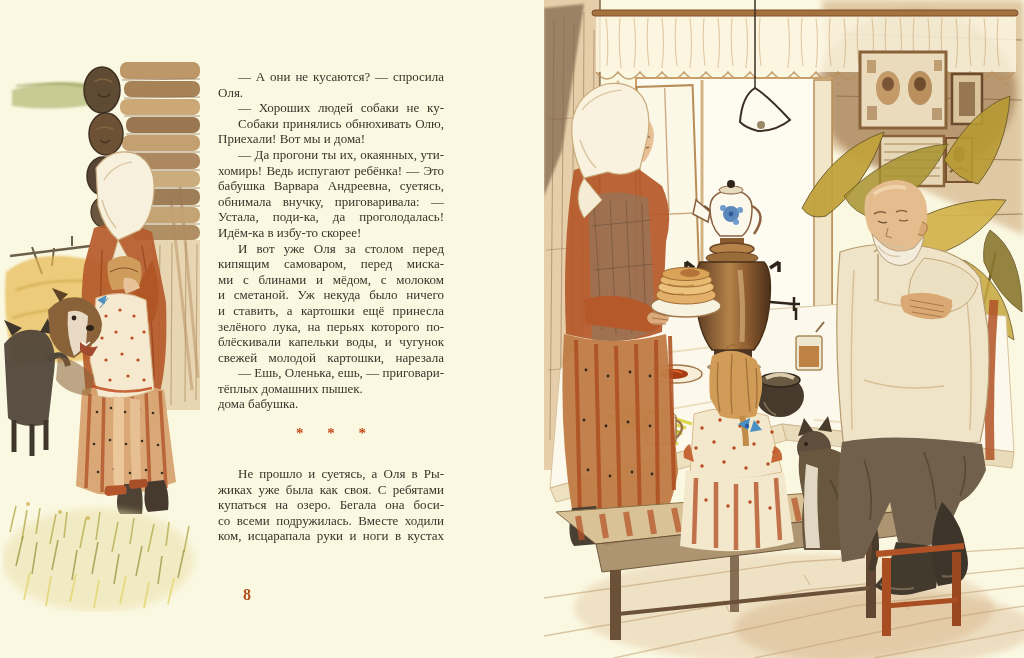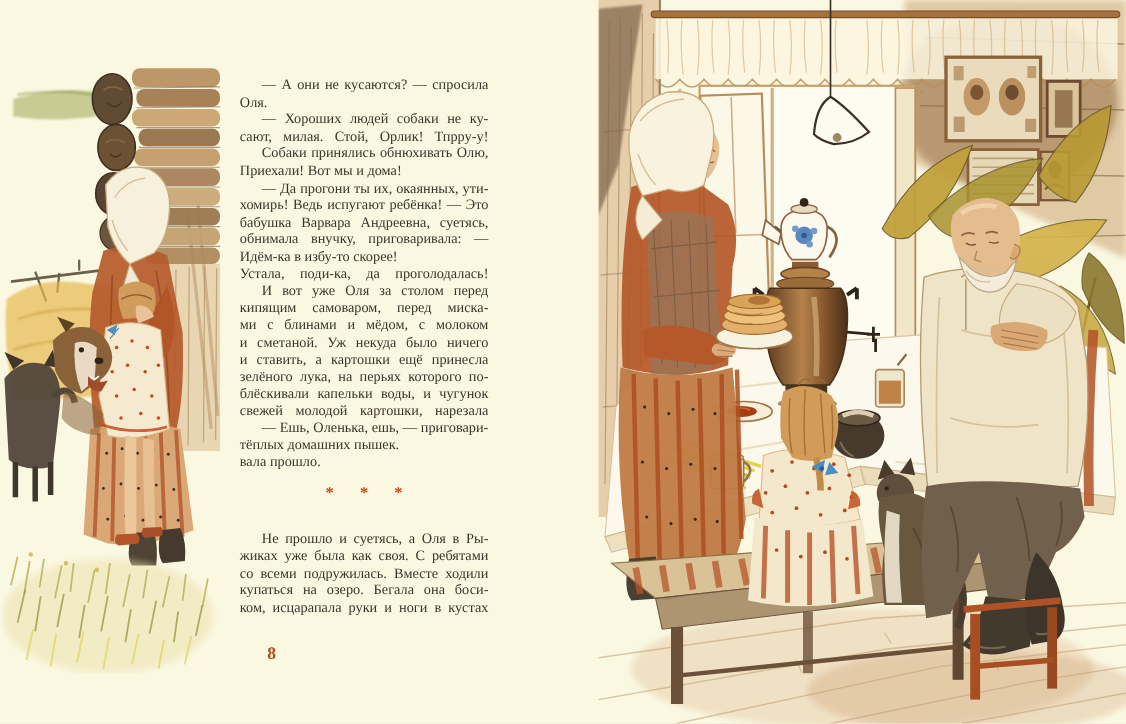--- a/index.html
+++ b/index.html
@@ -159,45 +159,44 @@
           <circle cx="58" cy="452" r="2" fill="#c9b34e" opacity=".8"></circle>
           <circle cx="86" cy="458" r="2" fill="#c9b34e" opacity=".8"></circle>
       </g>
     </svg>
   </div>
 
   <div class="text-col">
       <div class="line ind">— А они не кусаются? — спросила</div>
       <div class="line end">Оля.</div>
       <div class="line ind">— Хороших людей собаки не ку-</div>
-      <div class="line">сают, милая. Стой, Орлик! Тпрру-у!</div>
       <div class="line ind">Собаки принялись обнюхивать Олю,</div>
       <div class="line end">Приехали! Вот мы и дома!</div>
       <div class="line ind">— Да прогони ты их, окаянных, ути-</div>
       <div class="line">хомирь! Ведь испугают ребёнка! — Это</div>
       <div class="line">бабушка Варвара Андреевна, суетясь,</div>
       <div class="line">обнимала внучку, приговаривала: —</div>
+      <div class="line">Устала, поди-ка, да проголодалась!</div>
       <div class="line end">Идём-ка в избу-то скорее!</div>
-      <div class="line">Устала, поди-ка, да проголодалась!</div>
       <div class="line ind">И вот уже Оля за столом перед</div>
       <div class="line">кипящим самоваром, перед миска-</div>
       <div class="line">ми с блинами и мёдом, с молоком</div>
       <div class="line">и сметаной. Уж некуда было ничего</div>
       <div class="line">и ставить, а картошки ещё принесла</div>
       <div class="line">зелёного лука, на перьях которого по-</div>
       <div class="line">блёскивали капельки воды, и чугунок</div>
       <div class="line">свежей молодой картошки, нарезала</div>
       <div class="line ind">— Ешь, Оленька, ешь, — приговари-</div>
       <div class="line end">тёплых домашних пышек.</div>
-      <div class="line end">вала прошло.</div>
+      <div class="line end">дома бабушка.</div>
       <div class="sep">* * *</div>
       <div class="line ind">Не прошло и суетясь, а Оля в Ры-</div>
       <div class="line">жиках уже была как своя. С ребятами</div>
+      <div class="line">купаться на озеро. Бегала она боси-</div>
       <div class="line">со всеми подружилась. Вместе ходили</div>
-      <div class="line">купаться на озеро. Бегала она боси-</div>
       <div class="line">ком, исцарапала руки и ноги в кустах</div>
     </div>
 
   <div class="page-num">8</div>
 
   <div class="illu" style="left:544px;top:0;width:480px;height:658px;">
     <svg width="480" height="658" viewBox="0 0 480 658">
 
       <g>
         <ellipse cx="240" cy="608" rx="210" ry="55" fill="#c8925c" opacity=".22" filter="url(#s3)"></ellipse>

